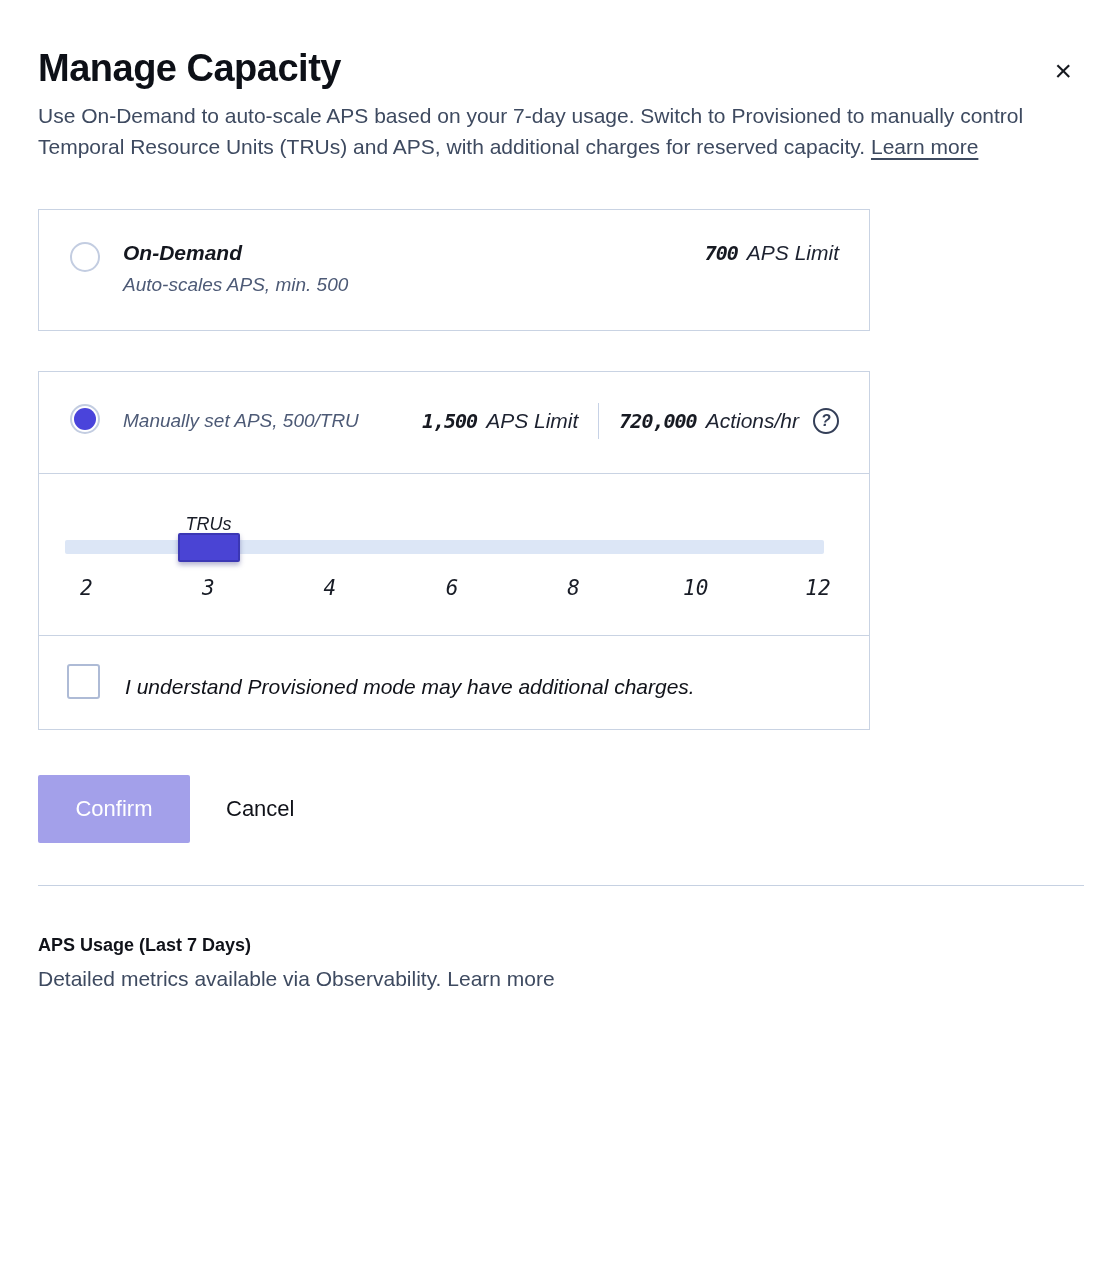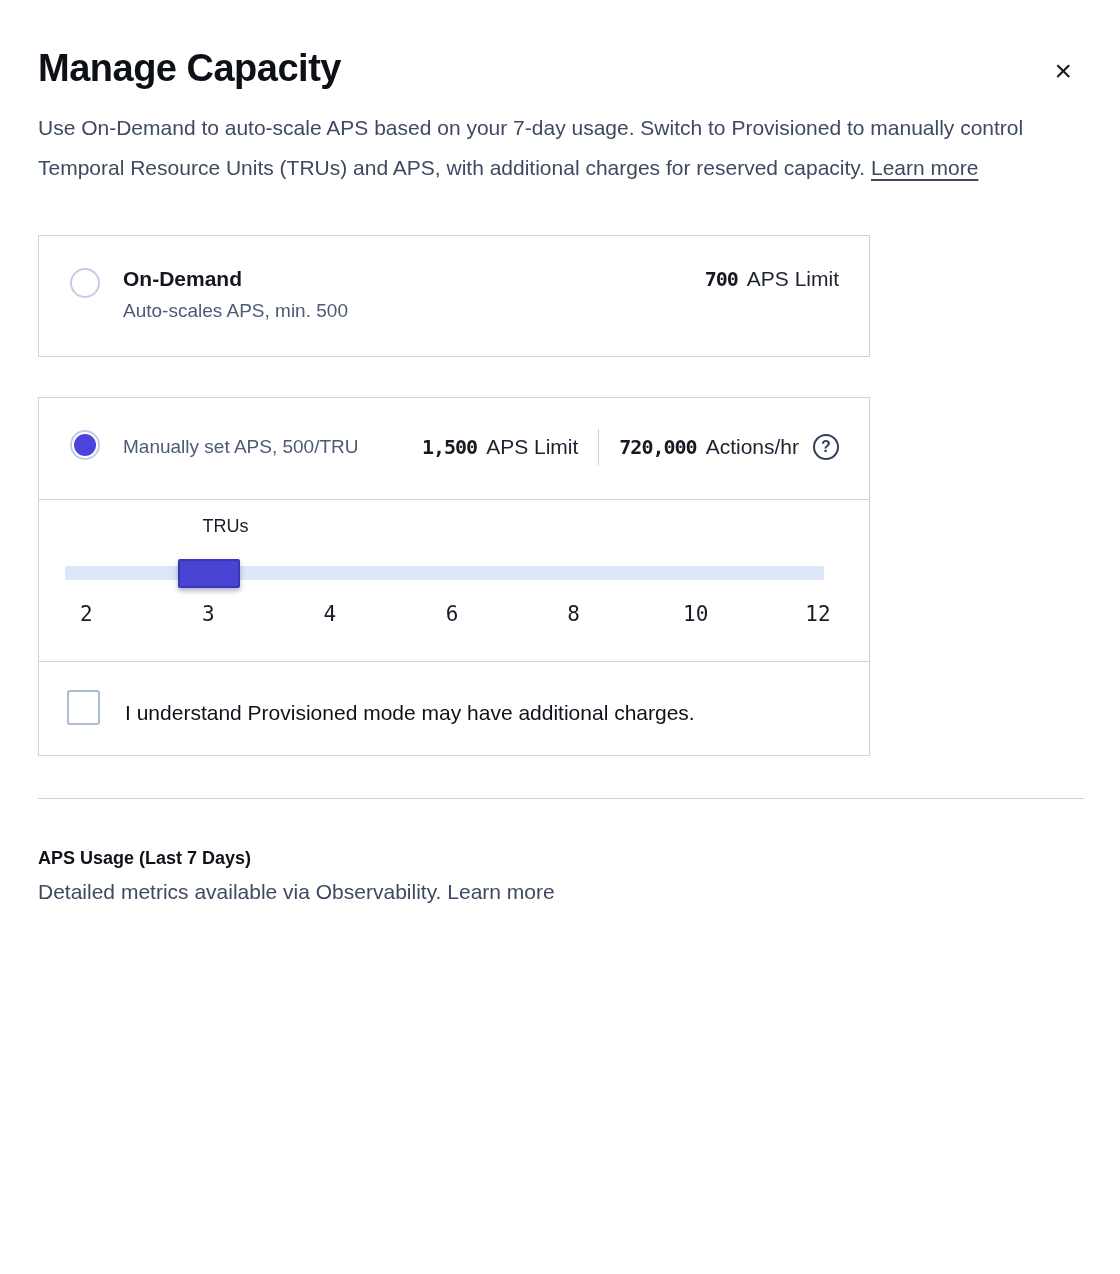--- a/index.html
+++ b/index.html
@@ -22,29 +22,30 @@
     letter-spacing: -0.5px; color: #0d1017;
   }
   .close-btn {
     background: none; border: none; cursor: pointer;
     font-size: 30px; line-height: 30px; font-weight: 300; color: #16191f;
     padding: 4px; margin-top: 6px; margin-right: 8px;
   }
 
   
   .description {
-    margin-top: 18px; max-width: 1050px;
-    font-size: 21px; line-height: 40px; color: #3e4a60;
+    margin-top: 10px; max-width: 1050px;
+    font-size: 21px; line-height: 31px; color: #3e4a60;
   }
   .description a { color: #3e4a60; text-decoration: underline; text-underline-offset: 4px; cursor: pointer; }
 
   
   .card {
     border: 1px solid #c9d3e3; background: #fff;
     width: 832px;
+    font-style: italic;
   }
   .card-ondemand { margin-top: 47px; }
   .card-provisioned { margin-top: 40px; }
 
   .option-row {
     display: flex; align-items: flex-start;
     padding: 30px 30px 34px 31px;
   }
   .radio {
     width: 30px; height: 30px; border-radius: 50%;
@@ -72,22 +73,22 @@
     margin-left: 14px; cursor: pointer; flex: 0 0 auto;
     font-family: "Liberation Sans", sans-serif;
   }
 
   .card-section { border-top: 1px solid #c9d3e3; }
 
   
   .slider-section { position: relative; height: 162px; padding: 0 45px 0 26px; }
   .slider-inner { position: relative; height: 100%; }
   .slider-label {
-    position: absolute; top: 16px; left: 18.9%; transform: translateX(-50%);
-    font-size: 18px; font-weight: 500; color: #181c26; margin-left: 17px;
+    position: absolute; top: 40px; left: 18.9%; transform: translateX(-50%);
+    font-size: 18px; font-weight: 500; color: #181c26;
   }
   .slider-track {
     position: absolute; top: 66px; left: 0; right: 0; height: 14px;
     background: #dce6f6; border-radius: 2px; cursor: pointer;
   }
   .slider-handle {
     position: absolute; top: 59px; left: 19%;
     width: 62px; height: 29px; transform: translateX(-50%);
     background: #4a44d4; border: 2px solid #3b37b4; border-radius: 2px;
     box-shadow: 0 3px 5px rgba(40, 40, 120, 0.35); cursor: grab;
@@ -193,20 +194,24 @@
         </div>
       </div>
     </div>
 
     <div class="card-section checkbox-row">
       <div class="checkbox"></div>
       <div class="checkbox-label">I understand Provisioned mode may have additional charges.</div>
     </div>
   </div>
 
+  <div class="actions">
+    <button class="confirm-btn">Confirm</button>
+    <button class="cancel-btn">Cancel</button>
+  </div>
 
   <hr class="divider">
 
   <div class="usage">
     <div class="usage-title">APS Usage (Last 7 Days)</div>
     <div class="usage-subtitle"><span>Detailed metrics available via Observability.</span> <a>Learn more</a></div>
 
   </div>
 
 </div>

